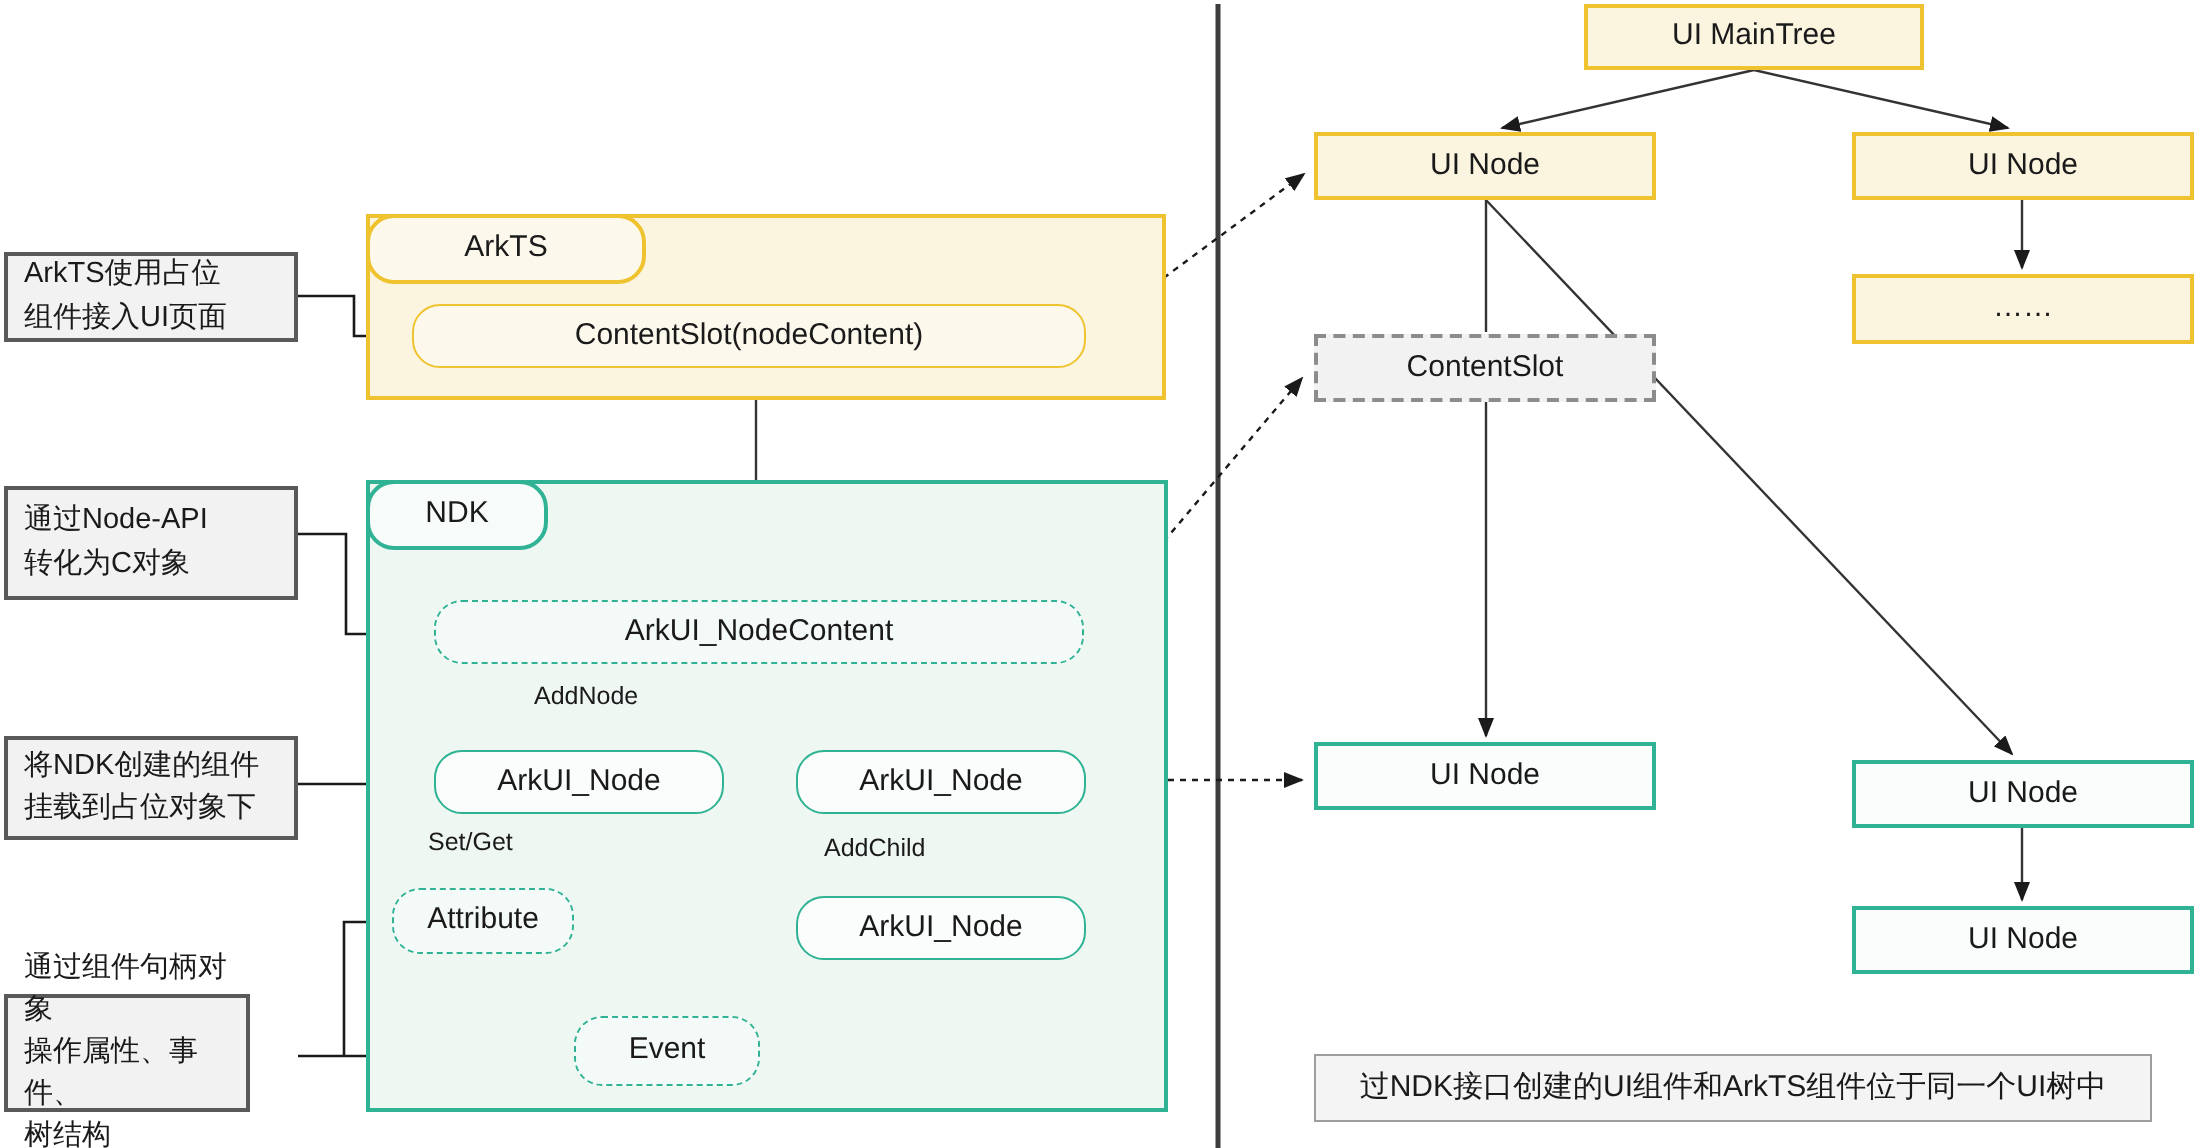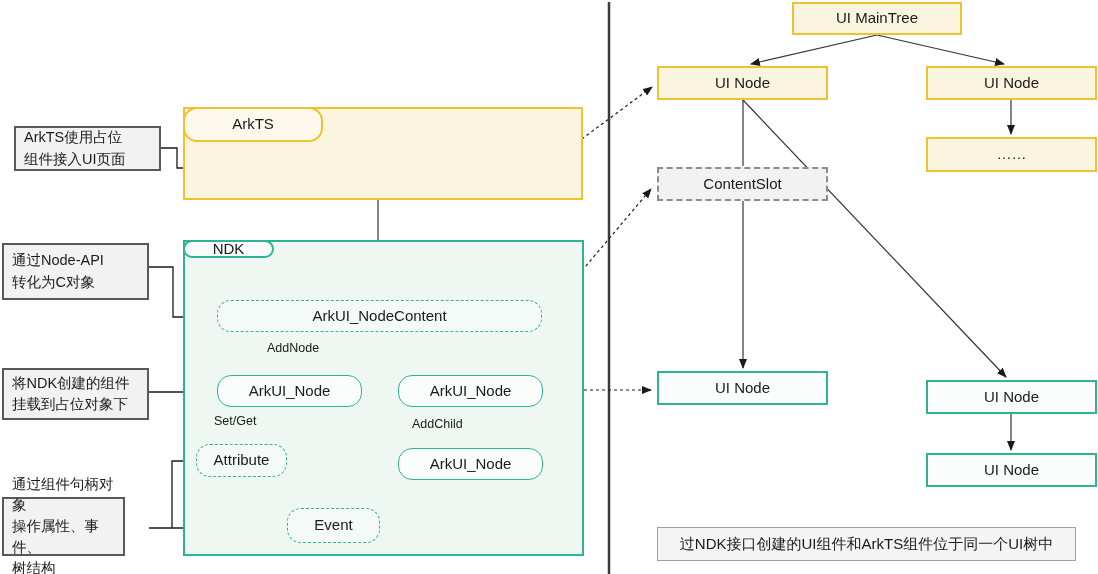--- a/index.html
+++ b/index.html
@@ -63,35 +63,36 @@
     <path d="M743,100 L1006,377" fill="none" stroke="#333" stroke-width="1.2" marker-end="url(#arr)"></path>
     <path d="M743,201 V368" fill="none" stroke="#333" stroke-width="1.2" marker-end="url(#arr)"></path>
     <path d="M1011,100 V134" fill="none" stroke="#333" stroke-width="1.2" marker-end="url(#arr)"></path>
     <path d="M1011,414 V450" fill="none" stroke="#333" stroke-width="1.2" marker-end="url(#arr)"></path>
 
     <path d="M548,164 L652,87" fill="none" stroke="#1a1a1a" stroke-width="1.2" stroke-dasharray="3 3" marker-start="url(#arr)" marker-end="url(#arr)"></path>
     <path d="M547,312 L651,189" fill="none" stroke="#1a1a1a" stroke-width="1.2" stroke-dasharray="3 3" marker-start="url(#arr)" marker-end="url(#arr)"></path>
     <path d="M548,390 H651" fill="none" stroke="#1a1a1a" stroke-width="1.2" stroke-dasharray="3 3" marker-start="url(#arr)" marker-end="url(#arr)"></path>
   </svg>
 
-  <div class="annot" style="left:2px;top:126px;width:147px;height:45px;margin-left:12px;">ArkTS使用占位
+  <div class="annot" style="left:2px;top:126px;width:147px;height:45px;">ArkTS使用占位
 组件接入UI页面</div>
   <div class="annot" style="left:2px;top:243px;width:147px;height:57px;">通过Node-API
 转化为C对象</div>
   <div class="annot" style="left:2px;top:368px;width:147px;height:52px;">将NDK创建的组件
 挂载到占位对象下</div>
   <div class="annot" style="left:2px;top:497px;width:123px;height:59px;">通过组件句柄对象
 操作属性、事件、
 树结构</div>
 
   <div class="box ypanel panel" style="left:183px;top:107px;width:400px;height:93px;"></div>
   <div class="box ytab inner" style="left:183px;top:107px;width:140px;height:35px;">ArkTS</div>
+  <div class="box ybox inner" style="left:206px;top:152px;width:337px;height:32px;">ContentSlot(nodeContent)</div>
 
   <div class="box gpanel panel" style="left:183px;top:240px;width:401px;height:316px;"></div>
-  <div class="box gtab inner" style="left:183px;top:240px;width:91px;height:18px;">NDK</div>
+  <div class="box gtab inner" style="left:183px;top:240px;width:91px;height:35px;">NDK</div>
   <div class="box gdash inner" style="left:217px;top:300px;width:325px;height:32px;">ArkUI_NodeContent</div>
   <div class="edge-label" style="left:267px;top:341px;">AddNode</div>
   <div class="box gbox inner" style="left:217px;top:375px;width:145px;height:32px;">ArkUI_Node</div>
   <div class="box gbox inner" style="left:398px;top:375px;width:145px;height:32px;">ArkUI_Node</div>
   <div class="edge-label" style="left:214px;top:414px;">Set/Get</div>
   <div class="box gdash inner" style="left:196px;top:444px;width:91px;height:33px;">Attribute</div>
   <div class="edge-label" style="left:412px;top:417px;">AddChild</div>
   <div class="box gbox inner" style="left:398px;top:448px;width:145px;height:32px;">ArkUI_Node</div>
   <div class="box gdash inner" style="left:287px;top:508px;width:93px;height:35px;">Event</div>
 

